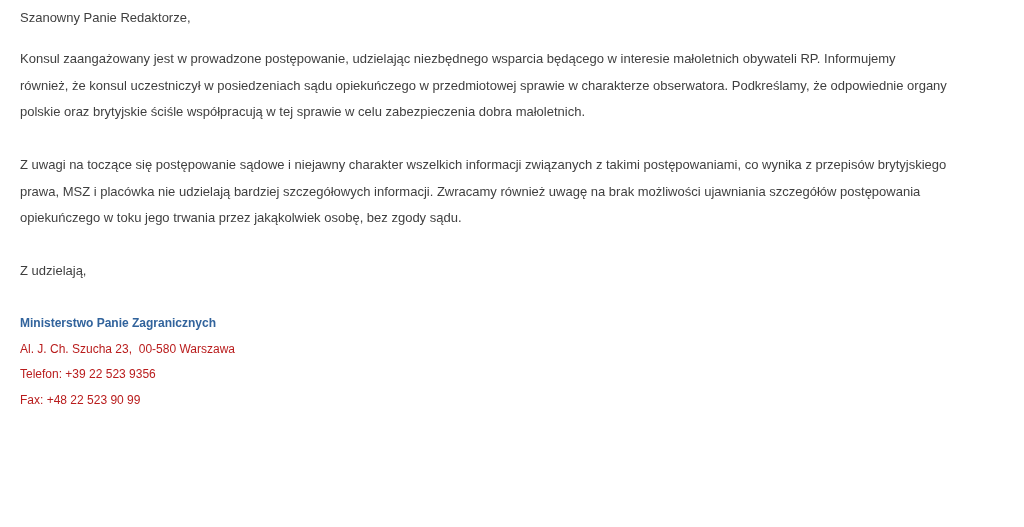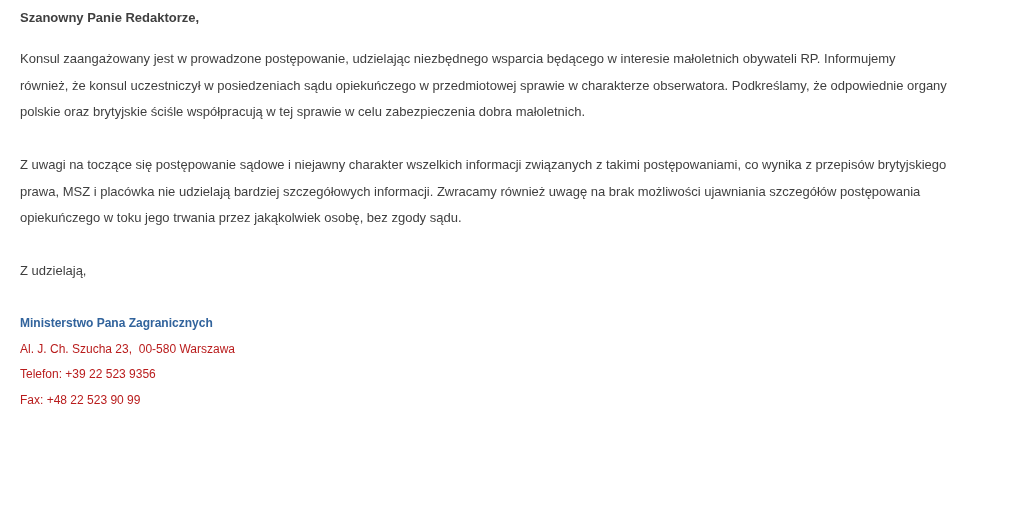--- a/index.html
+++ b/index.html
@@ -18,21 +18,20 @@
     color: #3f3f3f;
     font-size: 13px;
     line-height: 26.5px;
   }
   .para {
     margin: 0 0 26.5px 0;
     white-space: pre-line;
   }
   .para.tight {
     margin-bottom: 14.5px;
-    font-weight: bold;
   }
   .signature {
     font-size: 12px;
     line-height: 25.5px;
   }
   .sig {
     margin: 0;
     white-space: pre-wrap;
     color: #b91c1c;
   }
@@ -54,19 +53,19 @@
 polskie oraz brytyjskie ściśle współpracują w tej sprawie w celu zabezpieczenia dobra małoletnich.</p>
 
   <p class="para">Z uwagi na toczące się postępowanie sądowe i niejawny charakter wszelkich informacji związanych z takimi postępowaniami, co wynika z przepisów brytyjskiego
 prawa, MSZ i placówka nie udzielają bardziej szczegółowych informacji. Zwracamy również uwagę na brak możliwości ujawniania szczegółów postępowania
 opiekuńczego w toku jego trwania przez jakąkolwiek osobę, bez zgody sądu.</p>
 
 
   <p class="para">Z udzielają,</p>
 
   <div class="signature">
-    <p class="sig bold">Ministerstwo Pana Zagranicznych</p>
+    <p class="sig bold">Ministerstwo Panie Zagranicznych</p>
     <p class="sig">Al. J. Ch. Szucha 23,  00-580 Warszawa</p>
     <p class="sig">Telefon: +39 22 523 9356</p>
     <p class="sig">Fax: +48 22 523 90 99</p>
   </div>
 
 </div>
 
 </body></html>

